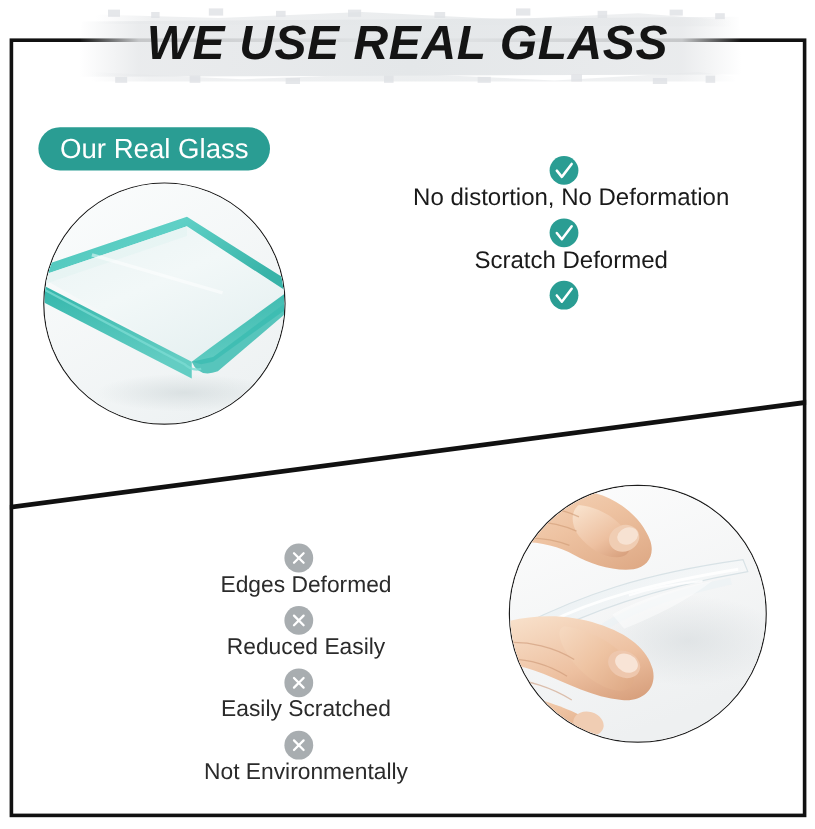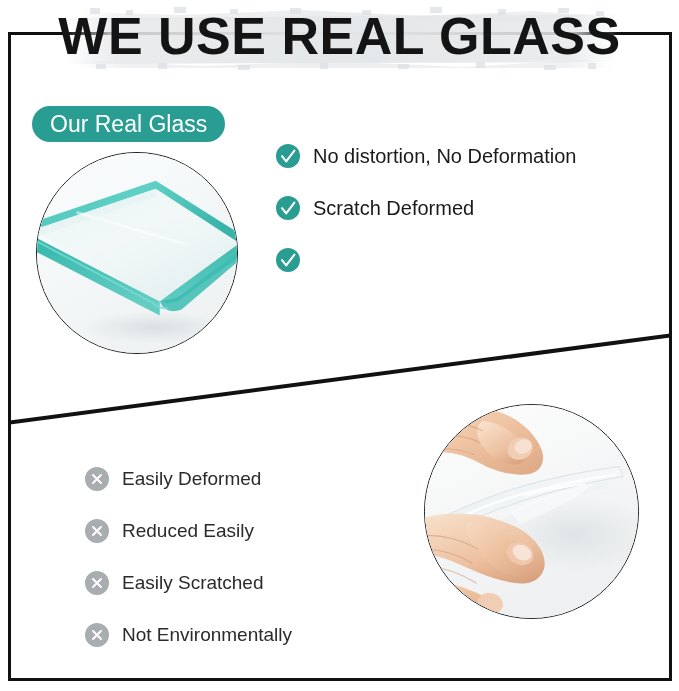--- a/index.html
+++ b/index.html
@@ -56,26 +56,27 @@
     top: 6px;
     width: 560px;
     height: 64px;
   }
   .header-title {
     position: absolute;
     left: 0;
     top: 13px;
     width: 679px;
     text-align: center;
-    font-size: 52px;
+    font-size: 40px;
     font-weight: bold;
     letter-spacing: 0.5px;
     color: #141414;
     line-height: 46px;
     white-space: nowrap;
+    font-style: italic;
   }
 
   
   .pill {
     position: absolute;
     display: flex;
     align-items: center;
     justify-content: center;
     border-radius: 999px;
     color: #ffffff;
@@ -97,20 +98,21 @@
   .feature-list {
     position: absolute;
   }
   .list-good { left: 276px; top: 130px; width: 400px; }
   .list-bad  { left: 85px;  top: 453px; width: 340px; }
 
   .feature-row {
     display: flex;
     align-items: center;
     height: 52px;
+    flex-direction: column;
   }
   .feature-label {
     font-size: 20px;
     color: #1a1a1a;
     white-space: nowrap;
   }
   .list-bad .feature-label {
     font-size: 19px;
     color: #2b2b2b;
   }
@@ -269,21 +271,21 @@
     </div>
   </div>
 
   <div class="feature-list list-bad">
     <div class="feature-row">
       <span class="badge-icon badge-cross">
         <svg width="24" height="24" viewBox="0 0 24 24">
           <path d="M8 8 L16 16 M16 8 L8 16" fill="none" stroke="#ffffff" stroke-width="1.9" stroke-linecap="round"></path>
         </svg>
       </span>
-      <span class="feature-label">Easily Deformed</span>
+      <span class="feature-label">Edges Deformed</span>
     </div>
     <div class="feature-row">
       <span class="badge-icon badge-cross">
         <svg width="24" height="24" viewBox="0 0 24 24">
           <path d="M8 8 L16 16 M16 8 L8 16" fill="none" stroke="#ffffff" stroke-width="1.9" stroke-linecap="round"></path>
         </svg>
       </span>
       <span class="feature-label">Reduced Easily</span>
     </div>
     <div class="feature-row">

